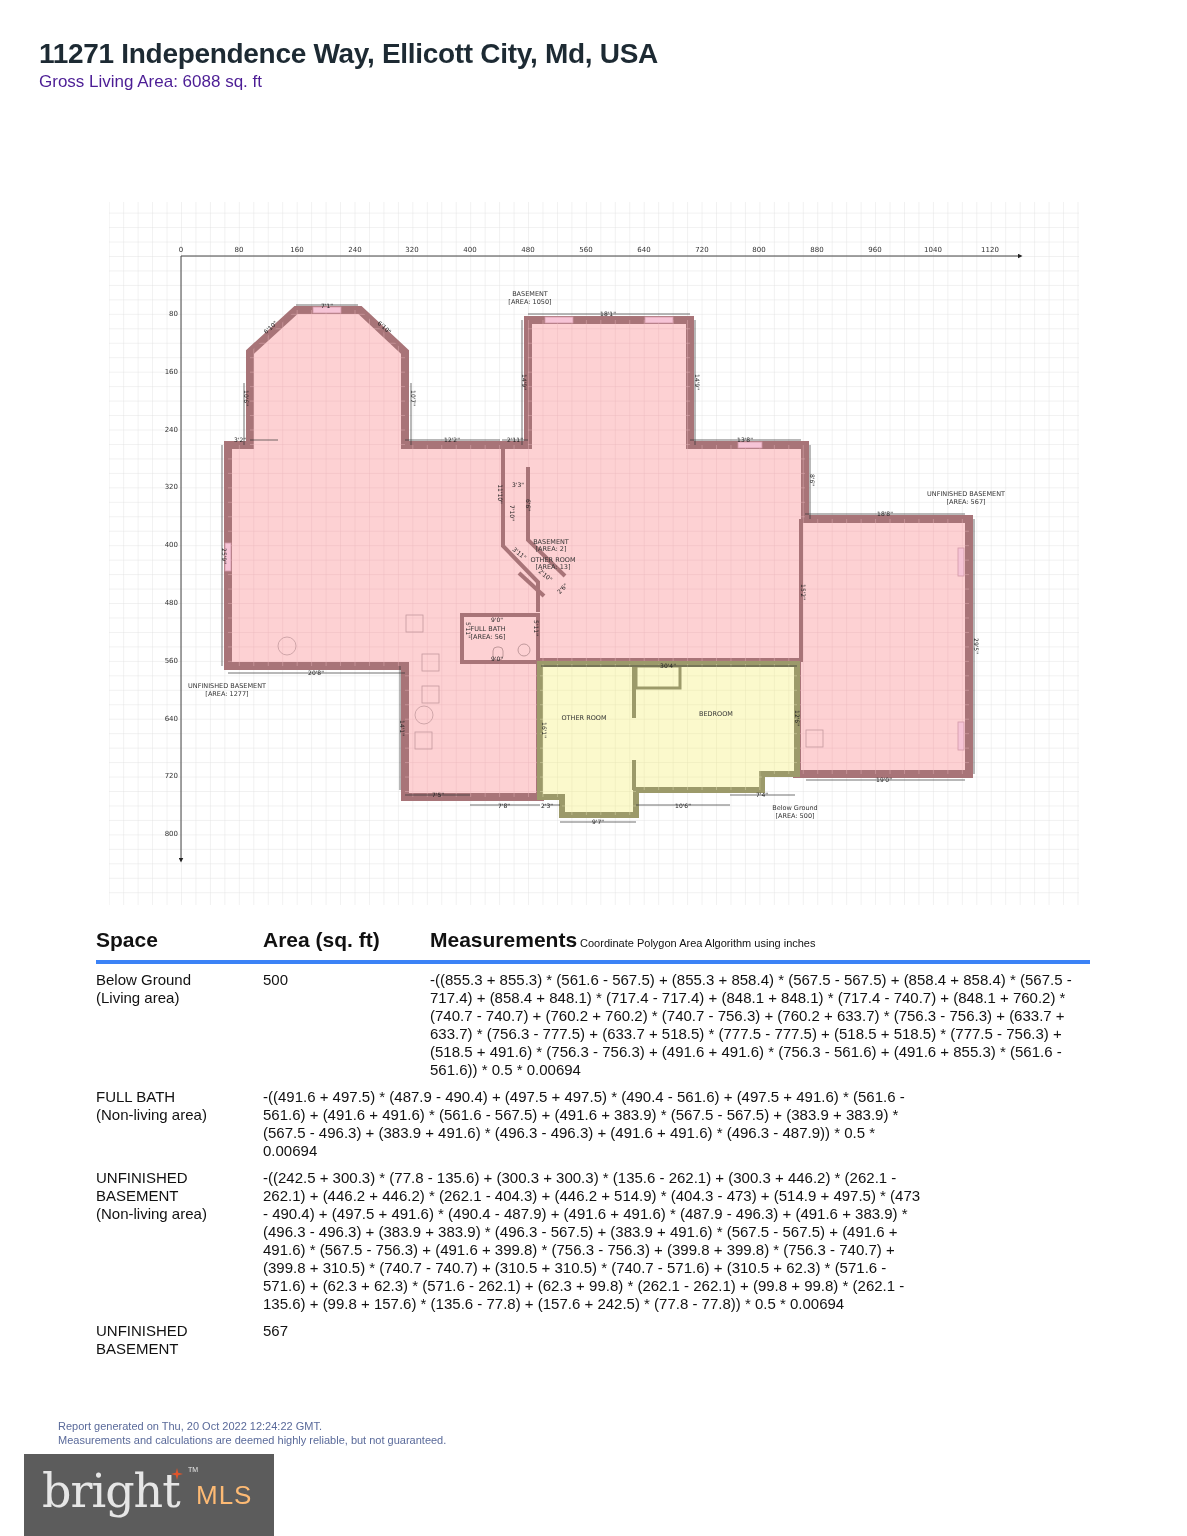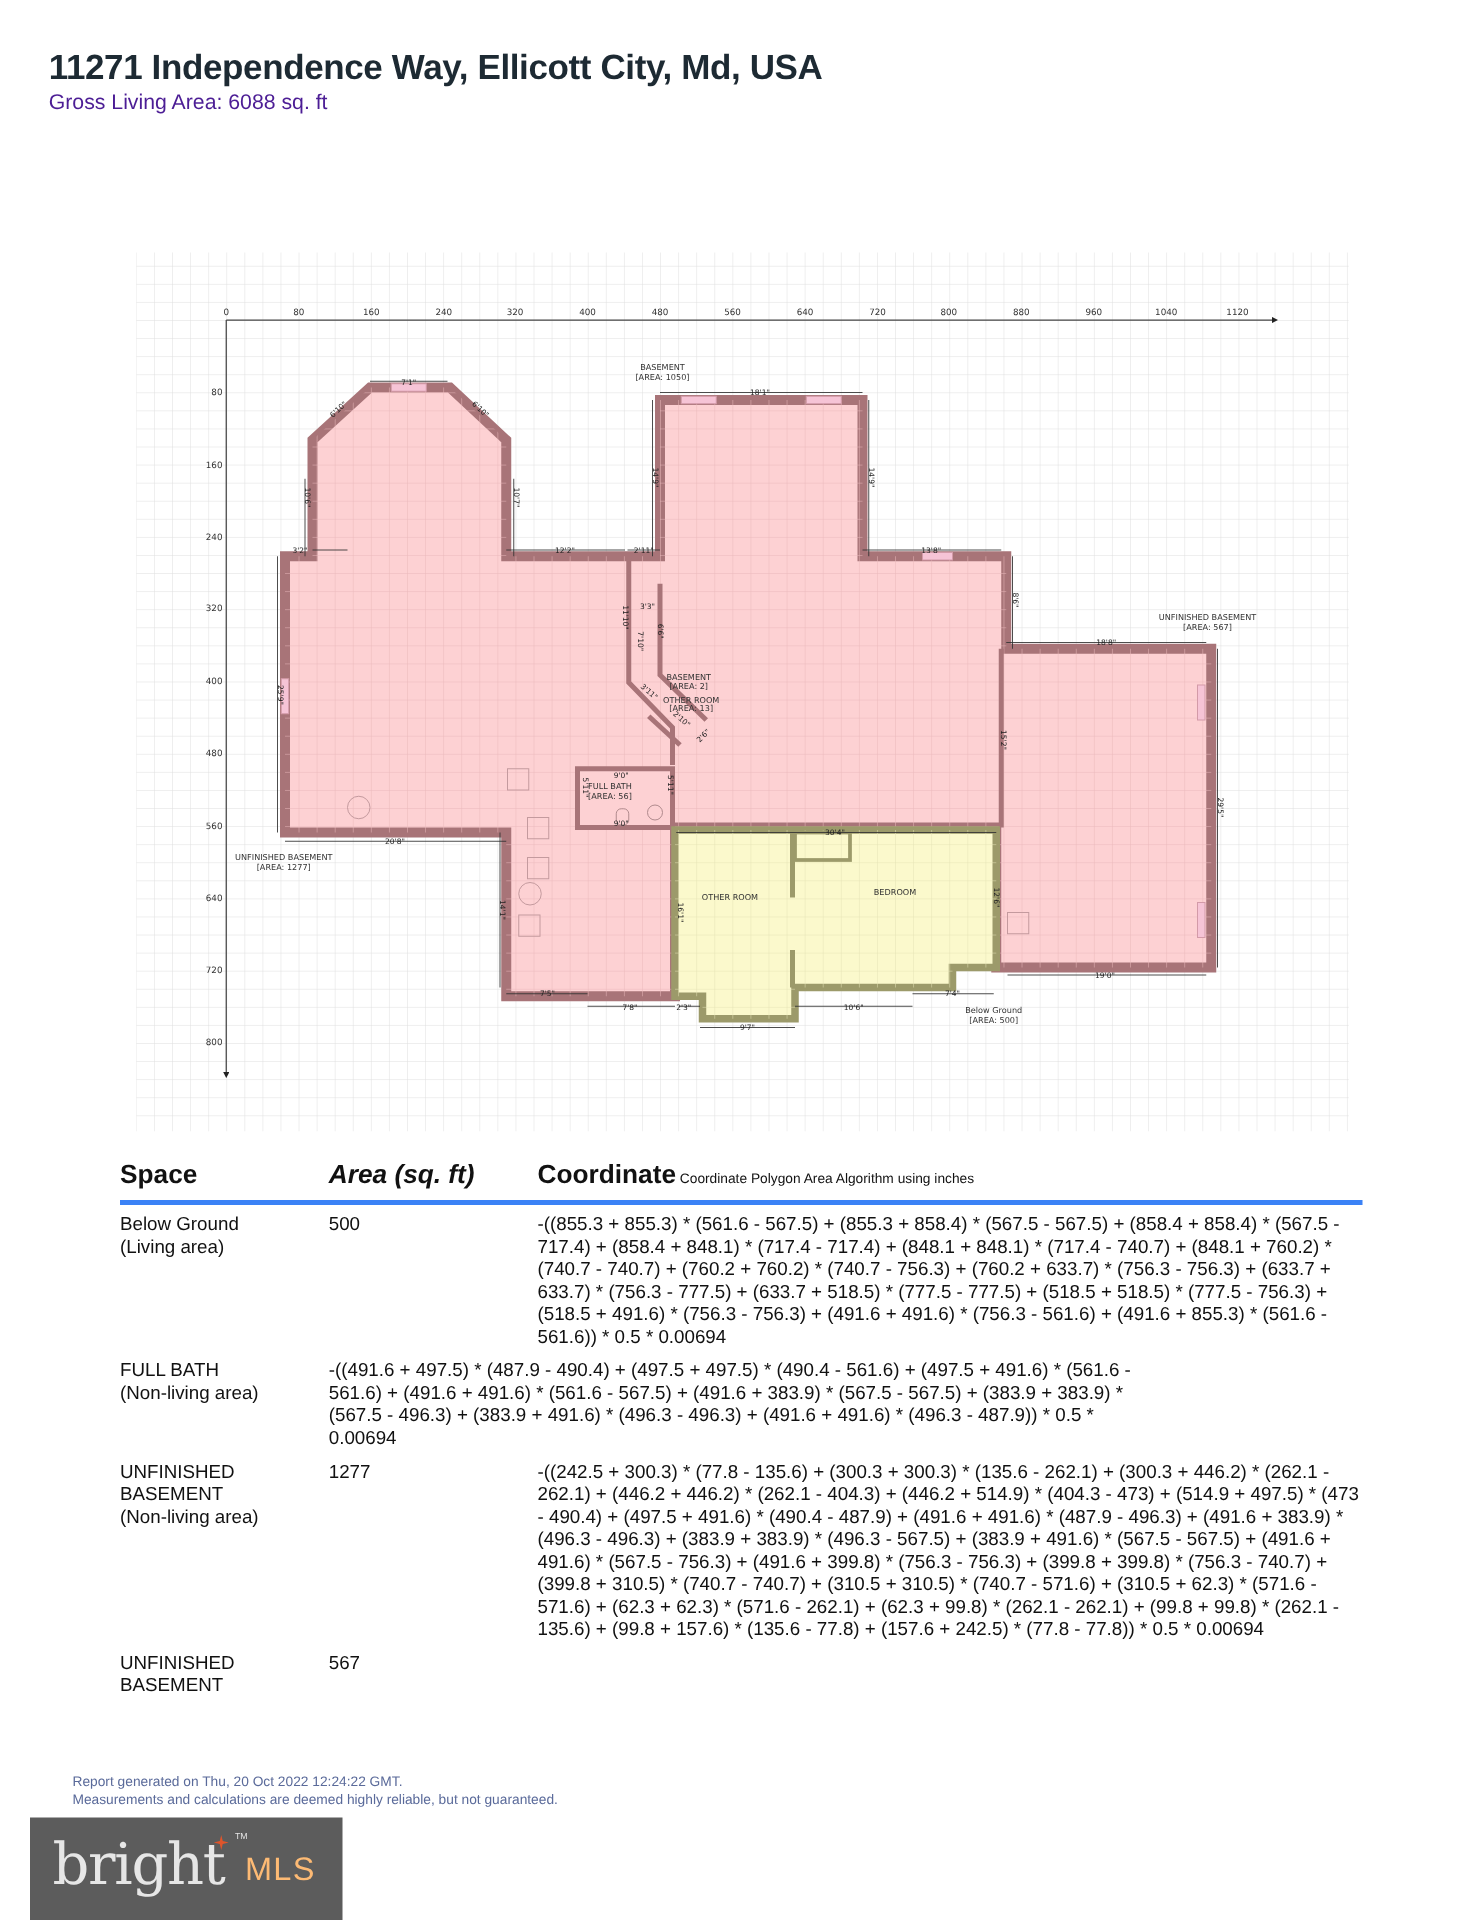--- a/index.html
+++ b/index.html
@@ -4,21 +4,21 @@
 <style>
   html, body { margin: 0; padding: 0; background: #ffffff; }
   body { width: 1187px; height: 1536px; position: relative; overflow: hidden; font-family: "Liberation Sans", sans-serif; color: #1d2a33; }
   .title { position: absolute; left: 39px; top: 38px; font-size: 28px; font-weight: bold; color: #1d2a33; letter-spacing: -0.3px; }
   .subtitle { position: absolute; left: 39px; top: 72px; font-size: 17px; color: #4c1d95; }
   .plan { position: absolute; left: 0; top: 0; }
   .table { position: absolute; left: 96px; top: 928px; width: 994px; }
   .thead { display: flex; align-items: baseline; height: 32px; border-bottom: 4px solid #3b82f6; }
   .th { font-size: 21px; font-weight: bold; color: #111; }
   .th-space { width: 167px; }
-  .th-area { width: 167px; font-style: italic; }
+  .th-area { width: 167px; }
   .th-calc-sub { font-size: 11px; font-weight: normal; margin-left: 3px; }
   .row { display: flex; font-size: 15px; line-height: 18px; color: #111; margin-top: 7px; }
   .row:first-of-type { margin-top: 9px; }
   .c-space { width: 167px; }
   .c-area { width: 167px; }
   .c-calc { width: 660px; word-spacing: 0px; }
   .row + .row { margin-top: 9px; }
   .footer { position: absolute; left: 58px; top: 1419px; font-size: 11px; color: #5a6a9a; line-height: 14px; }
   .logo { position: absolute; left: 12px; top: 1454px; width: 250px; height: 86px; background: #5c5c5c; margin-left: 12px; }
   .logo-bright { position: absolute; left: 18px; top: 10px; font-family: "DejaVu Serif", serif; font-size: 46px; color: #e6e6e6; letter-spacing: -1px; }
@@ -213,21 +213,21 @@
     <text x="598" y="824">9'7"</text>
     <text x="683" y="808">10'6"</text>
     <text x="762" y="797">7'4"</text>
   </g>
 </svg>
 
 <div class="table">
   <div class="thead">
     <div class="th th-space">Space</div>
     <div class="th th-area">Area (sq. ft)</div>
-    <div class="th"><span>Coordinate</span><span class="th-calc-sub">Coordinate Polygon Area Algorithm using inches</span></div>
+    <div class="th"><span>Measurements</span><span class="th-calc-sub">Coordinate Polygon Area Algorithm using inches</span></div>
   </div>
 
   <div class="row">
     <div class="c-space">
         <div>Below Ground</div>
         <div>(Living area)</div>
       </div>
     <div class="c-area">500</div>
     <div class="c-calc">-((855.3 + 855.3) * (561.6 - 567.5) + (855.3 + 858.4) * (567.5 - 567.5) + (858.4 + 858.4) * (567.5 - 717.4) + (858.4 + 848.1) * (717.4 - 717.4) + (848.1 + 848.1) * (717.4 - 740.7) + (848.1 + 760.2) * (740.7 - 740.7) + (760.2 + 760.2) * (740.7 - 756.3) + (760.2 + 633.7) * (756.3 - 756.3) + (633.7 + 633.7) * (756.3 - 777.5) + (633.7 + 518.5) * (777.5 - 777.5) + (518.5 + 518.5) * (777.5 - 756.3) + (518.5 + 491.6) * (756.3 - 756.3) + (491.6 + 491.6) * (756.3 - 561.6) + (491.6 + 855.3) * (561.6 - 561.6)) * 0.5 * 0.00694</div>
   </div>
@@ -238,21 +238,20 @@
         <div>(Non-living area)</div>
       </div>
     <div class="c-calc">-((491.6 + 497.5) * (487.9 - 490.4) + (497.5 + 497.5) * (490.4 - 561.6) + (497.5 + 491.6) * (561.6 - 561.6) + (491.6 + 491.6) * (561.6 - 567.5) + (491.6 + 383.9) * (567.5 - 567.5) + (383.9 + 383.9) * (567.5 - 496.3) + (383.9 + 491.6) * (496.3 - 496.3) + (491.6 + 491.6) * (496.3 - 487.9)) * 0.5 * 0.00694</div>
   </div>
 
   <div class="row">
     <div class="c-space" style="width:130px;margin-right:37px;">
         <div>UNFINISHED BASEMENT</div>
         <div>(Non-living area)</div>
       </div>
-    <div class="c-area">1277</div>
     <div class="c-calc">-((242.5 + 300.3) * (77.8 - 135.6) + (300.3 + 300.3) * (135.6 - 262.1) + (300.3 + 446.2) * (262.1 - 262.1) + (446.2 + 446.2) * (262.1 - 404.3) + (446.2 + 514.9) * (404.3 - 473) + (514.9 + 497.5) * (473 - 490.4) + (497.5 + 491.6) * (490.4 - 487.9) + (491.6 + 491.6) * (487.9 - 496.3) + (491.6 + 383.9) * (496.3 - 496.3) + (383.9 + 383.9) * (496.3 - 567.5) + (383.9 + 491.6) * (567.5 - 567.5) + (491.6 + 491.6) * (567.5 - 756.3) + (491.6 + 399.8) * (756.3 - 756.3) + (399.8 + 399.8) * (756.3 - 740.7) + (399.8 + 310.5) * (740.7 - 740.7) + (310.5 + 310.5) * (740.7 - 571.6) + (310.5 + 62.3) * (571.6 - 571.6) + (62.3 + 62.3) * (571.6 - 262.1) + (62.3 + 99.8) * (262.1 - 262.1) + (99.8 + 99.8) * (262.1 - 135.6) + (99.8 + 157.6) * (135.6 - 77.8) + (157.6 + 242.5) * (77.8 - 77.8)) * 0.5 * 0.00694</div>
   </div>
 
   <div class="row">
     <div class="c-space" style="width:130px;margin-right:37px;">
         <div>UNFINISHED BASEMENT</div>
       </div>
     <div class="c-area">567</div>
   </div>
 </div>

